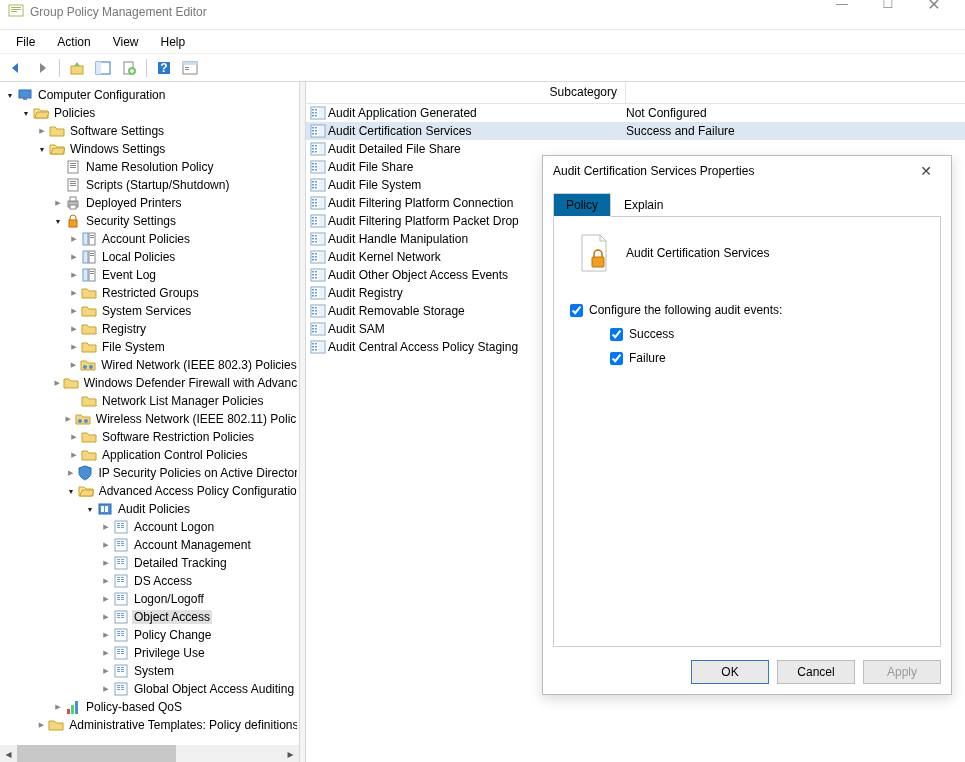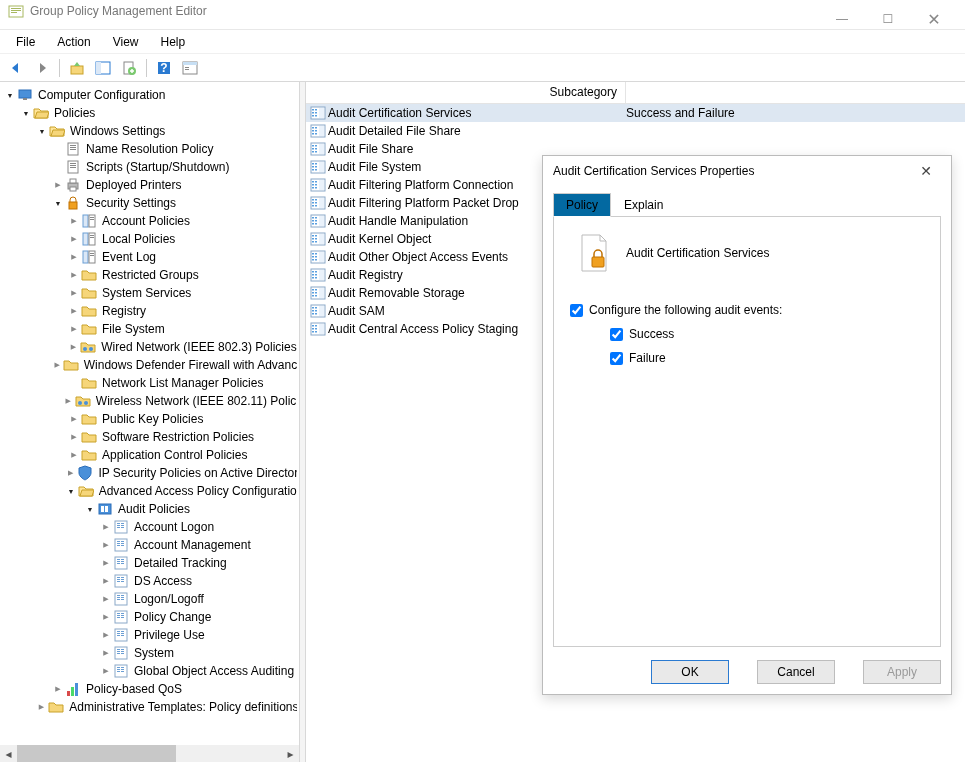--- a/index.html
+++ b/index.html
@@ -1,18 +1,18 @@
 <!DOCTYPE html>
 <html><head>
 <meta charset="utf-8">
 <style>
 * { box-sizing: border-box; margin: 0; padding: 0; font-family: "Segoe UI", Tahoma, sans-serif; font-size: 12px; }
 body { width: 965px; height: 762px; background: #fff; overflow: hidden; position: relative; }
 
-.titlebar { height: 30px; display: flex; align-items: flex-start; padding: 4px 8px; border-bottom: 1px solid #e8e8e8; }
+.titlebar { height: 30px; display: flex; align-items: flex-end; padding: 10px 8px; border-bottom: 1px solid #e8e8e8; }
 .titlebar .tb-icon { width: 16px; height: 16px; margin-right: 6px; }
 .titlebar .tb-text { color: #777; flex: 1; }
 .titlebar .sysbtn { width: 46px; height: 30px; display: flex; align-items: center; justify-content: center; color: #888; }
 .titlebar .sysbtn.x { font-size: 16px; }
 
 .menubar { height: 24px; display: flex; align-items: center; padding: 0 6px; gap: 2px; border-bottom: 1px solid #f0f0f0; }
 .menubar .menuitem { padding: 3px 10px; }
 
 .toolbar { height: 28px; display: flex; align-items: center; padding: 0 4px; gap: 2px; border-bottom: 1px solid #d8d8d8; }
 .toolbar .tbtn { width: 24px; height: 22px; display: flex; align-items: center; justify-content: center; border: 1px solid transparent; }
@@ -59,21 +59,21 @@
 .tabstrip { display: flex; border-bottom: 1px solid #ccc; }
 .tabstrip .tab { padding: 4px 12px 4px 12px; border: 1px solid transparent; position: relative; top: 1px; }
 .tabstrip .tab.active { border: 1px solid #ccc; border-bottom: 1px solid #fff; background: #0369a1; }
 .tabpanel { border: 1px solid #ccc; border-top: none; height: 430px; padding: 16px; }
 .tabpanel .hdr { display: flex; align-items: center; margin-bottom: 30px; }
 .tabpanel .hdr .docic { width: 32px; height: 40px; margin: 0 16px 0 8px; }
 .tabpanel .cbrow { display: flex; align-items: center; margin-bottom: 10px; }
 .tabpanel .cbrow.indent { margin-left: 40px; }
 .tabpanel .cbrow input { margin-right: 6px; }
 .dlg-btns { height: 44px; display: flex; align-items: center; justify-content: flex-end; padding: 0 10px; gap: 8px; }
-.dlg-btns button { width: 78px; height: 24px; background: #e9e9e9; border: 1px solid #bdbdbd; margin-left: 20px; }
+.dlg-btns button { width: 78px; height: 24px; background: #e9e9e9; border: 1px solid #bdbdbd; }
 .dlg-btns button.primary { border: 1px solid #2a7ad1; }
 .dlg-btns button.disabled { color: #9a9a9a; }
 
 
 </style>
 </head>
 <body>
 
 <div class="titlebar">
   <span class="tb-icon">
@@ -166,20 +166,30 @@
           <span class="ic">
             <svg width="16" height="16">
               <path d="M1 4 L6 4 L8 6 L15 6 L15 13 L1 13 Z" fill="#ffe59a" stroke="#c9a22a"></path>
               <path d="M2 13 L4 7 L16 7 L14 13 Z" fill="#f6d67a" stroke="#c9a22a"></path>
             </svg>
           </span>
           <span class="lbl">Policies</span>
         </div>
         <div class="tree-row">
           <span class="spacer" style="width: 36px;"></span>
+          <span class="twisty closed"></span>
+          <span class="ic">
+            <svg width="16" height="16">
+              <path d="M1 4 L6 4 L8 6 L15 6 L15 13 L1 13 Z" fill="#f6d67a" stroke="#c9a22a"></path>
+            </svg>
+          </span>
+          <span class="lbl">Software Settings</span>
+        </div>
+        <div class="tree-row">
+          <span class="spacer" style="width: 36px;"></span>
           <span class="twisty open"></span>
           <span class="ic">
             <svg width="16" height="16">
               <path d="M1 4 L6 4 L8 6 L15 6 L15 13 L1 13 Z" fill="#ffe59a" stroke="#c9a22a"></path>
               <path d="M2 13 L4 7 L16 7 L14 13 Z" fill="#f6d67a" stroke="#c9a22a"></path>
             </svg>
           </span>
           <span class="lbl">Windows Settings</span>
         </div>
         <div class="tree-row">
@@ -355,30 +365,20 @@
           <span class="lbl">Wireless Network (IEEE 802.11) Policies</span>
         </div>
         <div class="tree-row">
           <span class="spacer" style="width: 68px;"></span>
           <span class="twisty closed"></span>
           <span class="ic">
             <svg width="16" height="16">
               <path d="M1 4 L6 4 L8 6 L15 6 L15 13 L1 13 Z" fill="#f6d67a" stroke="#c9a22a"></path>
             </svg>
           </span>
-          <span class="lbl">Public Key Policies</span>
-        </div>
-        <div class="tree-row">
-          <span class="spacer" style="width: 68px;"></span>
-          <span class="twisty closed"></span>
-          <span class="ic">
-            <svg width="16" height="16">
-              <path d="M1 4 L6 4 L8 6 L15 6 L15 13 L1 13 Z" fill="#f6d67a" stroke="#c9a22a"></path>
-            </svg>
-          </span>
           <span class="lbl">Software Restriction Policies</span>
         </div>
         <div class="tree-row">
           <span class="spacer" style="width: 68px;"></span>
           <span class="twisty closed"></span>
           <span class="ic">
             <svg width="16" height="16">
               <path d="M1 4 L6 4 L8 6 L15 6 L15 13 L1 13 Z" fill="#f6d67a" stroke="#c9a22a"></path>
             </svg>
           </span>
@@ -489,20 +489,36 @@
               <rect x="2" y="2" width="12" height="12" fill="#fff" stroke="#8aa8c8"></rect>
               <rect x="4" y="4" width="3" height="1" fill="#6a9ed4"></rect>
               <rect x="4" y="6" width="3" height="1" fill="#6a9ed4"></rect>
               <rect x="4" y="8" width="3" height="1" fill="#6a9ed4"></rect>
               <rect x="8" y="4" width="3" height="1" fill="#6a9ed4"></rect>
               <rect x="8" y="6" width="3" height="1" fill="#6a9ed4"></rect>
               <rect x="8" y="8" width="3" height="1" fill="#6a9ed4"></rect>
             </svg>
           </span>
           <span class="lbl">Logon/Logoff</span>
+        </div>
+        <div class="tree-row">
+          <span class="spacer" style="width: 100px;"></span>
+          <span class="twisty closed"></span>
+          <span class="ic">
+            <svg width="16" height="16">
+              <rect x="2" y="2" width="12" height="12" fill="#fff" stroke="#8aa8c8"></rect>
+              <rect x="4" y="4" width="3" height="1" fill="#6a9ed4"></rect>
+              <rect x="4" y="6" width="3" height="1" fill="#6a9ed4"></rect>
+              <rect x="4" y="8" width="3" height="1" fill="#6a9ed4"></rect>
+              <rect x="8" y="4" width="3" height="1" fill="#6a9ed4"></rect>
+              <rect x="8" y="6" width="3" height="1" fill="#6a9ed4"></rect>
+              <rect x="8" y="8" width="3" height="1" fill="#6a9ed4"></rect>
+            </svg>
+          </span>
+          <span class="lbl sel">Object Access</span>
         </div>
         <div class="tree-row">
           <span class="spacer" style="width: 100px;"></span>
           <span class="twisty closed"></span>
           <span class="ic">
             <svg width="16" height="16">
               <rect x="2" y="2" width="12" height="12" fill="#fff" stroke="#8aa8c8"></rect>
               <rect x="4" y="4" width="3" height="1" fill="#6a9ed4"></rect>
               <rect x="4" y="6" width="3" height="1" fill="#6a9ed4"></rect>
               <rect x="4" y="8" width="3" height="1" fill="#6a9ed4"></rect>
@@ -593,20 +609,36 @@
     </div>
   </div>
 
   <div class="listpane">
     <div class="list-splitter"></div>
     <div class="list-inner">
       <div class="list-head">
         <div class="col c1">Subcategory</div>
       </div>
       <div class="list-body" id="listbody">
+          <div class="list-row">
+            <div class="c1">
+              <span class="ic"><svg width="16" height="16">
+                  <rect x="1" y="2" width="14" height="12" fill="#fff" stroke="#8aa8c8"></rect>
+                  <rect x="2" y="4" width="2" height="1.5" fill="#5aa0e0"></rect>
+                  <rect x="5" y="4" width="2" height="1.5" fill="#5aa0e0"></rect>
+                  <rect x="2" y="7" width="2" height="1.5" fill="#5aa0e0"></rect>
+                  <rect x="5" y="7" width="2" height="1.5" fill="#5aa0e0"></rect>
+                  <rect x="2" y="10" width="2" height="1.5" fill="#5aa0e0"></rect>
+                  <rect x="5" y="10" width="2" height="1.5" fill="#5aa0e0"></rect>
+                  <rect x="9" y="3" width="5" height="10" fill="#eaf2fb"></rect>
+                </svg></span>
+              <span>Audit Application Generated</span>
+            </div>
+            <div class="c2">Not Configured</div>
+          </div>
           <div class="list-row sel">
             <div class="c1">
               <span class="ic"><svg width="16" height="16">
                   <rect x="1" y="2" width="14" height="12" fill="#fff" stroke="#8aa8c8"></rect>
                   <rect x="2" y="4" width="2" height="1.5" fill="#5aa0e0"></rect>
                   <rect x="5" y="4" width="2" height="1.5" fill="#5aa0e0"></rect>
                   <rect x="2" y="7" width="2" height="1.5" fill="#5aa0e0"></rect>
                   <rect x="5" y="7" width="2" height="1.5" fill="#5aa0e0"></rect>
                   <rect x="2" y="10" width="2" height="1.5" fill="#5aa0e0"></rect>
                   <rect x="5" y="10" width="2" height="1.5" fill="#5aa0e0"></rect>
@@ -717,21 +749,21 @@
               <span class="ic"><svg width="16" height="16">
                   <rect x="1" y="2" width="14" height="12" fill="#fff" stroke="#8aa8c8"></rect>
                   <rect x="2" y="4" width="2" height="1.5" fill="#5aa0e0"></rect>
                   <rect x="5" y="4" width="2" height="1.5" fill="#5aa0e0"></rect>
                   <rect x="2" y="7" width="2" height="1.5" fill="#5aa0e0"></rect>
                   <rect x="5" y="7" width="2" height="1.5" fill="#5aa0e0"></rect>
                   <rect x="2" y="10" width="2" height="1.5" fill="#5aa0e0"></rect>
                   <rect x="5" y="10" width="2" height="1.5" fill="#5aa0e0"></rect>
                   <rect x="9" y="3" width="5" height="10" fill="#eaf2fb"></rect>
                 </svg></span>
-              <span>Audit Kernel Object</span>
+              <span>Audit Kernel Network</span>
             </div>
             <div class="c2"></div>
           </div>
           <div class="list-row">
             <div class="c1">
               <span class="ic"><svg width="16" height="16">
                   <rect x="1" y="2" width="14" height="12" fill="#fff" stroke="#8aa8c8"></rect>
                   <rect x="2" y="4" width="2" height="1.5" fill="#5aa0e0"></rect>
                   <rect x="5" y="4" width="2" height="1.5" fill="#5aa0e0"></rect>
                   <rect x="2" y="7" width="2" height="1.5" fill="#5aa0e0"></rect>

